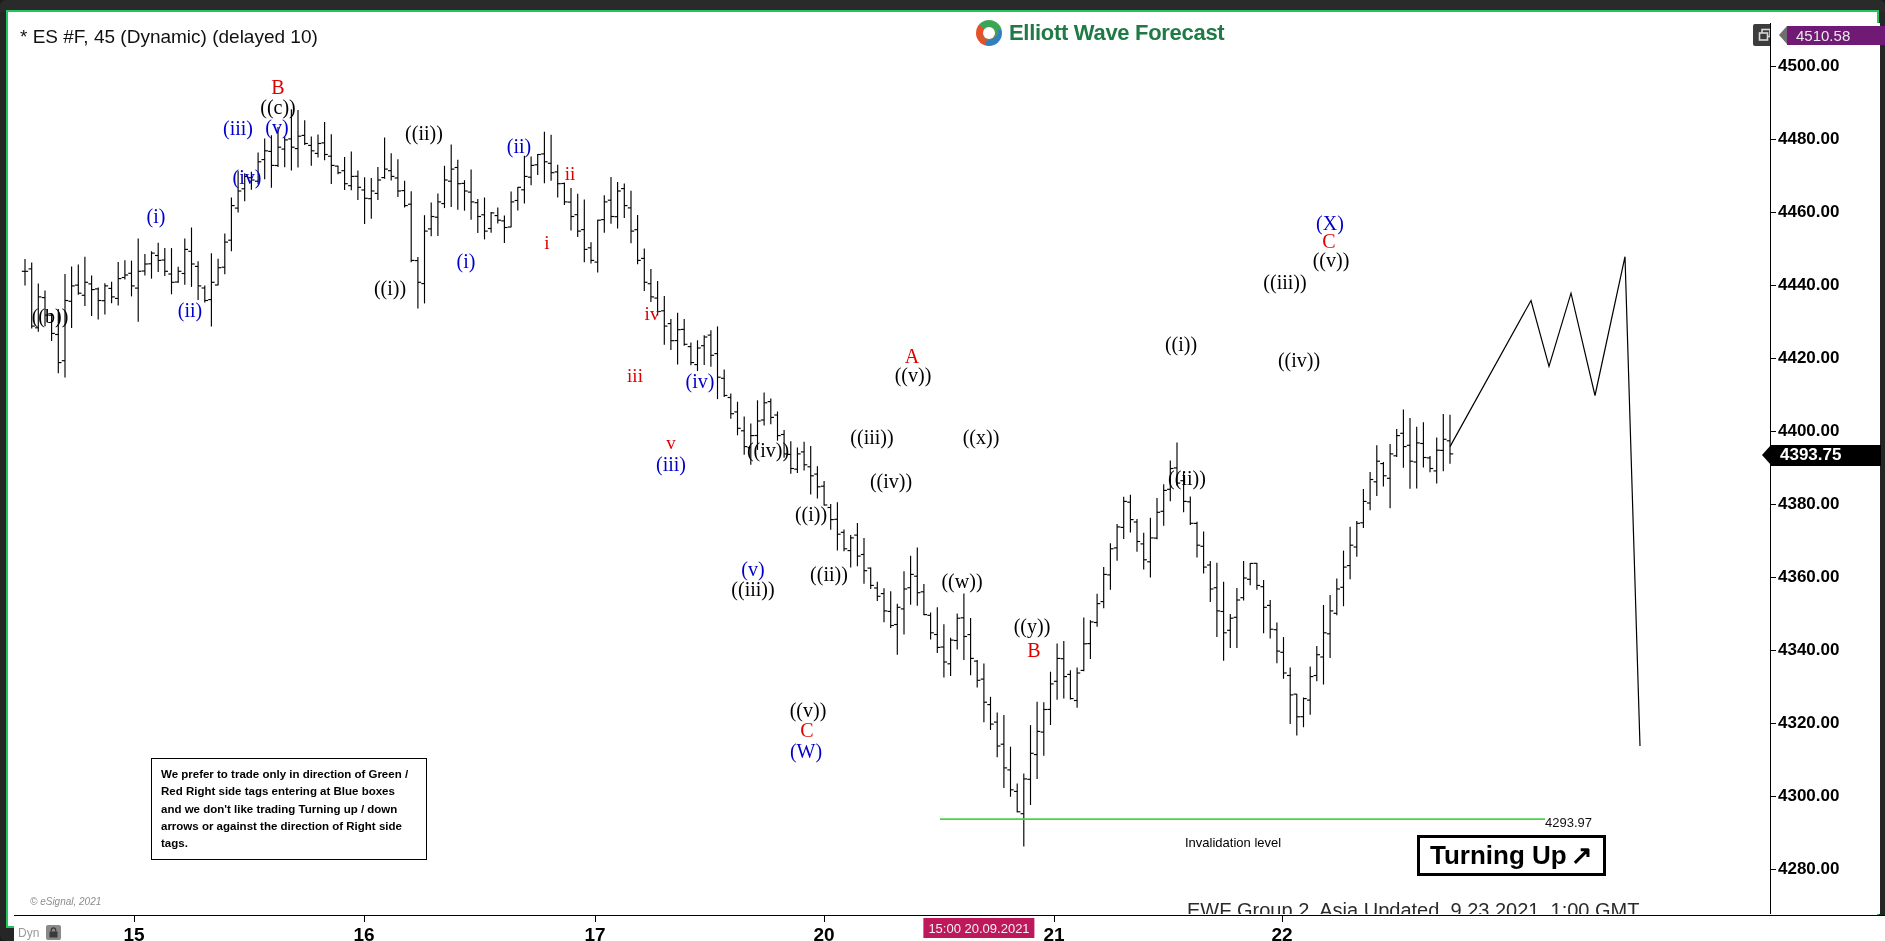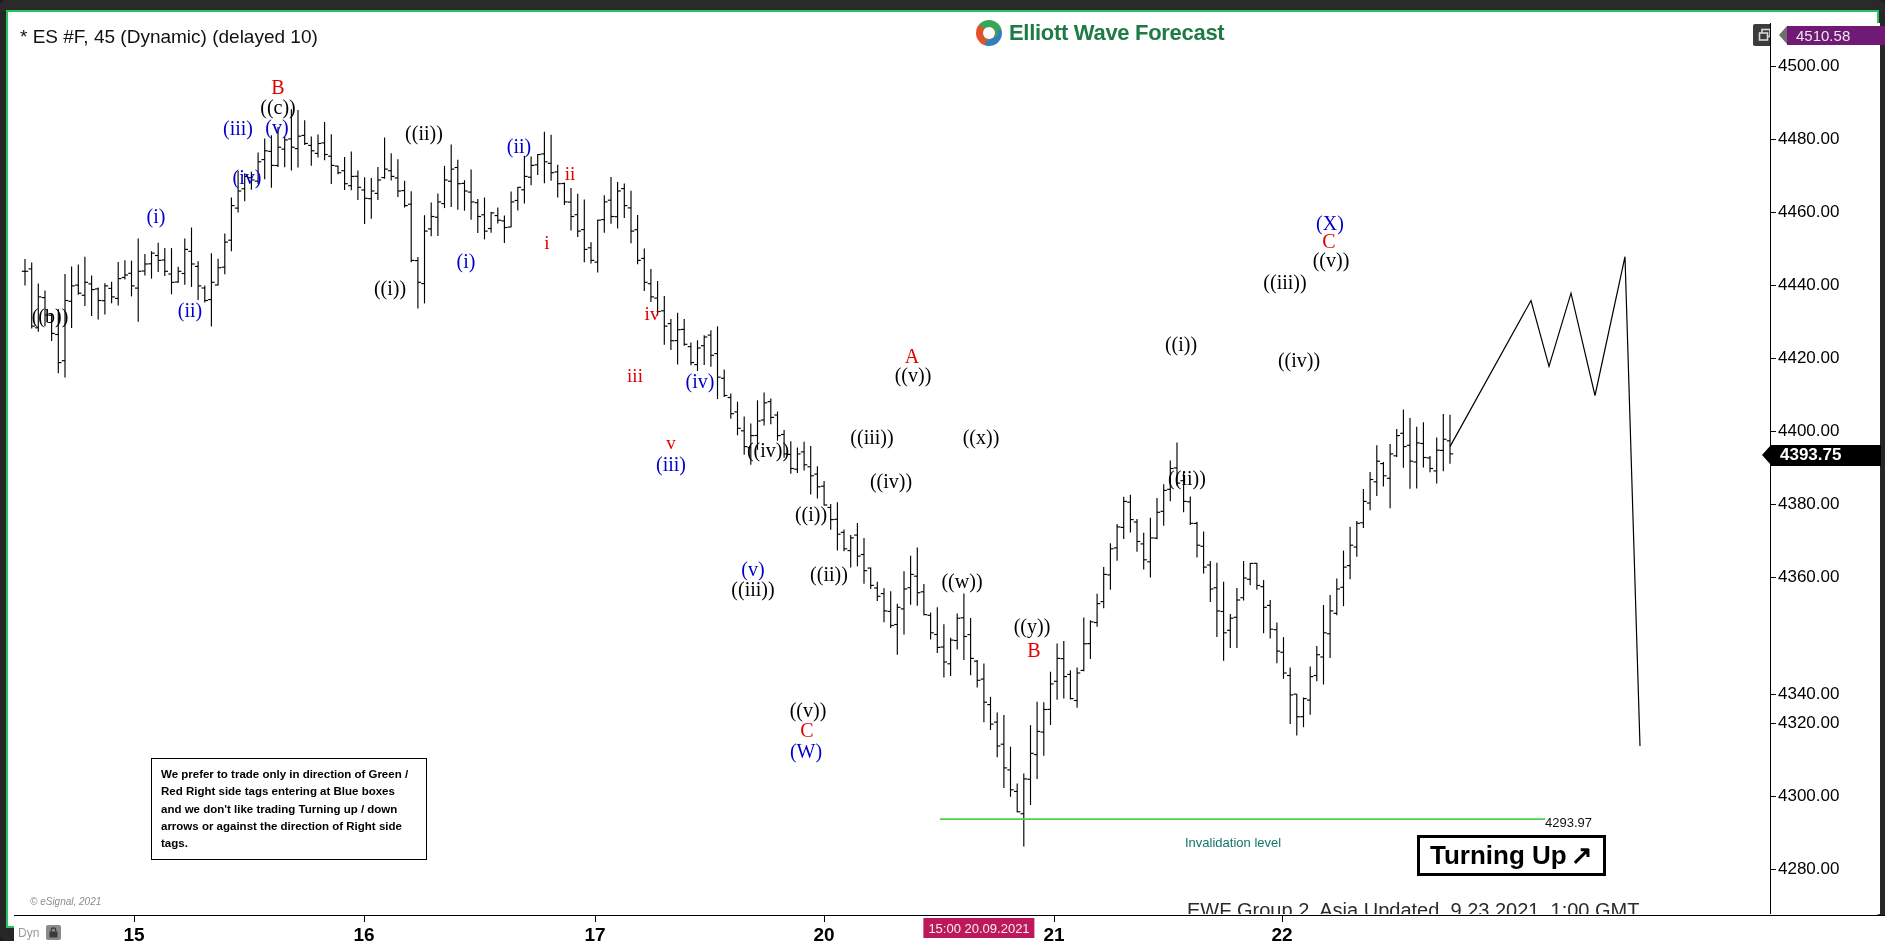--- a/index.html
+++ b/index.html
@@ -26,21 +26,21 @@
 
   #restore{position:absolute;left:1745px;top:12px;width:24px;height:22px;background:#3c3c3c;display:flex;align-items:center;justify-content:center;border-radius:2px;}
   #restore svg{display:block;}
 
   
   #plot{position:absolute;left:7px;top:11px;width:1755px;height:891px;overflow:hidden;}
   #plotsvg{position:absolute;left:0;top:0;}
 
   
   #priceaxis{position:absolute;left:1762px;top:11px;width:110px;height:891px;border-left:1px solid #000;box-sizing:border-box;background:#fff;}
-  .ptick{position:absolute;left:0;font-size:17px;font-weight:normal;color:#000;white-space:nowrap;}
+  .ptick{position:absolute;left:0;font-size:17px;font-weight:bold;color:#000;white-space:nowrap;}
   .ptick .dash{display:inline-block;width:5px;height:1px;background:#000;vertical-align:middle;margin-right:2px;}
   #lastprice{position:absolute;left:0;width:110px;height:21px;background:#000;color:#fff;font-size:17px;font-weight:bold;
              display:flex;align-items:center;padding-left:9px;box-sizing:border-box;}
   #lastprice::before{content:"";position:absolute;left:-9px;top:0;border-top:10.5px solid transparent;border-bottom:10.5px solid transparent;border-right:9px solid #000;}
   #topprice{position:absolute;left:16px;width:110px;height:19px;background:#701a75;color:#e9e9e9;font-size:15px;
             display:flex;align-items:center;padding-left:9px;box-sizing:border-box;}
   #topprice::before{content:"";position:absolute;left:-8px;top:0;border-top:9.5px solid transparent;border-bottom:9.5px solid transparent;border-right:8px solid #6e6e6e;}
 
   
   #timeaxis{position:absolute;left:6px;top:903px;width:1873px;height:36px;background:#fff;border-top:1px solid #000;box-sizing:border-box;}
@@ -54,21 +54,21 @@
   #esignal{position:absolute;left:22px;top:884px;font-size:10px;color:#8d8d8d;font-style:italic;}
 
   
   .wlabel{position:absolute;white-space:nowrap;font-family:"Liberation Serif",serif;transform:translate(-50%,-50%);}
   .wl-blue{color:#0000cc;}
   .wl-red{color:#e00000;}
   .wl-black{color:#000000;}
 
   #rulebox{position:absolute;left:136px;top:735px;width:276px;padding:7px 9px;border:1px solid #000;background:#fff;
            font-size:11.5px;line-height:1.5;color:#000;box-sizing:border-box;font-weight:bold;}
-  #invalidtext{position:absolute;left:1170px;top:812px;font-size:13px;color:#0f766e;}
+  #invalidtext{position:absolute;left:1170px;top:812px;font-size:13px;color:#000000;}
   #invalidprice{position:absolute;left:1530px;top:792px;font-size:13px;color:#111;}
   #turnbox{position:absolute;left:1402px;top:812px;border:3px solid #000;background:#fff;padding:2px 10px;
            font-size:26px;font-weight:bold;color:#000;display:flex;align-items:center;gap:4px;}
   #ewfnote{position:absolute;left:1172px;top:876px;font-size:20px;color:#2b2b2b;white-space:nowrap;}
 </style>
 </head>
 <body>
 
 <div id="app">
   <div id="winframe">
@@ -805,21 +805,21 @@
         <div id="topprice" style="top: 3.18533px;">4510.58</div>
         <div id="lastprice" style="top: 421.806px;">4393.75</div>
       <div class="ptick" style="top: 32.8197px;"><span class="dash"></span><span>4500.00</span></div>
           <div class="ptick" style="top: 105.852px;"><span class="dash"></span><span>4480.00</span></div>
           <div class="ptick" style="top: 178.885px;"><span class="dash"></span><span>4460.00</span></div>
           <div class="ptick" style="top: 251.918px;"><span class="dash"></span><span>4440.00</span></div>
           <div class="ptick" style="top: 324.951px;"><span class="dash"></span><span>4420.00</span></div>
           <div class="ptick" style="top: 397.984px;"><span class="dash"></span><span>4400.00</span></div>
           <div class="ptick" style="top: 471.016px;"><span class="dash"></span><span>4380.00</span></div>
           <div class="ptick" style="top: 544.049px;"><span class="dash"></span><span>4360.00</span></div>
-          <div class="ptick" style="top: 617.082px; margin-top: 44px;"><span class="dash"></span><span>4340.00</span></div>
+          <div class="ptick" style="top: 617.082px;"><span class="dash"></span><span>4340.00</span></div>
           <div class="ptick" style="top: 690.115px;"><span class="dash"></span><span>4320.00</span></div>
           <div class="ptick" style="top: 763.148px;"><span class="dash"></span><span>4300.00</span></div>
           <div class="ptick" style="top: 836.18px;"><span class="dash"></span><span>4280.00</span></div>
         </div>
 
       <div id="timeaxis">
         <div id="dyn">Dyn</div>
         <div id="lockicon">
           <svg width="9" height="11" viewBox="0 0 9 11">
             <rect x="0.5" y="4.5" width="8" height="6" fill="#3a3a3a"></rect>

